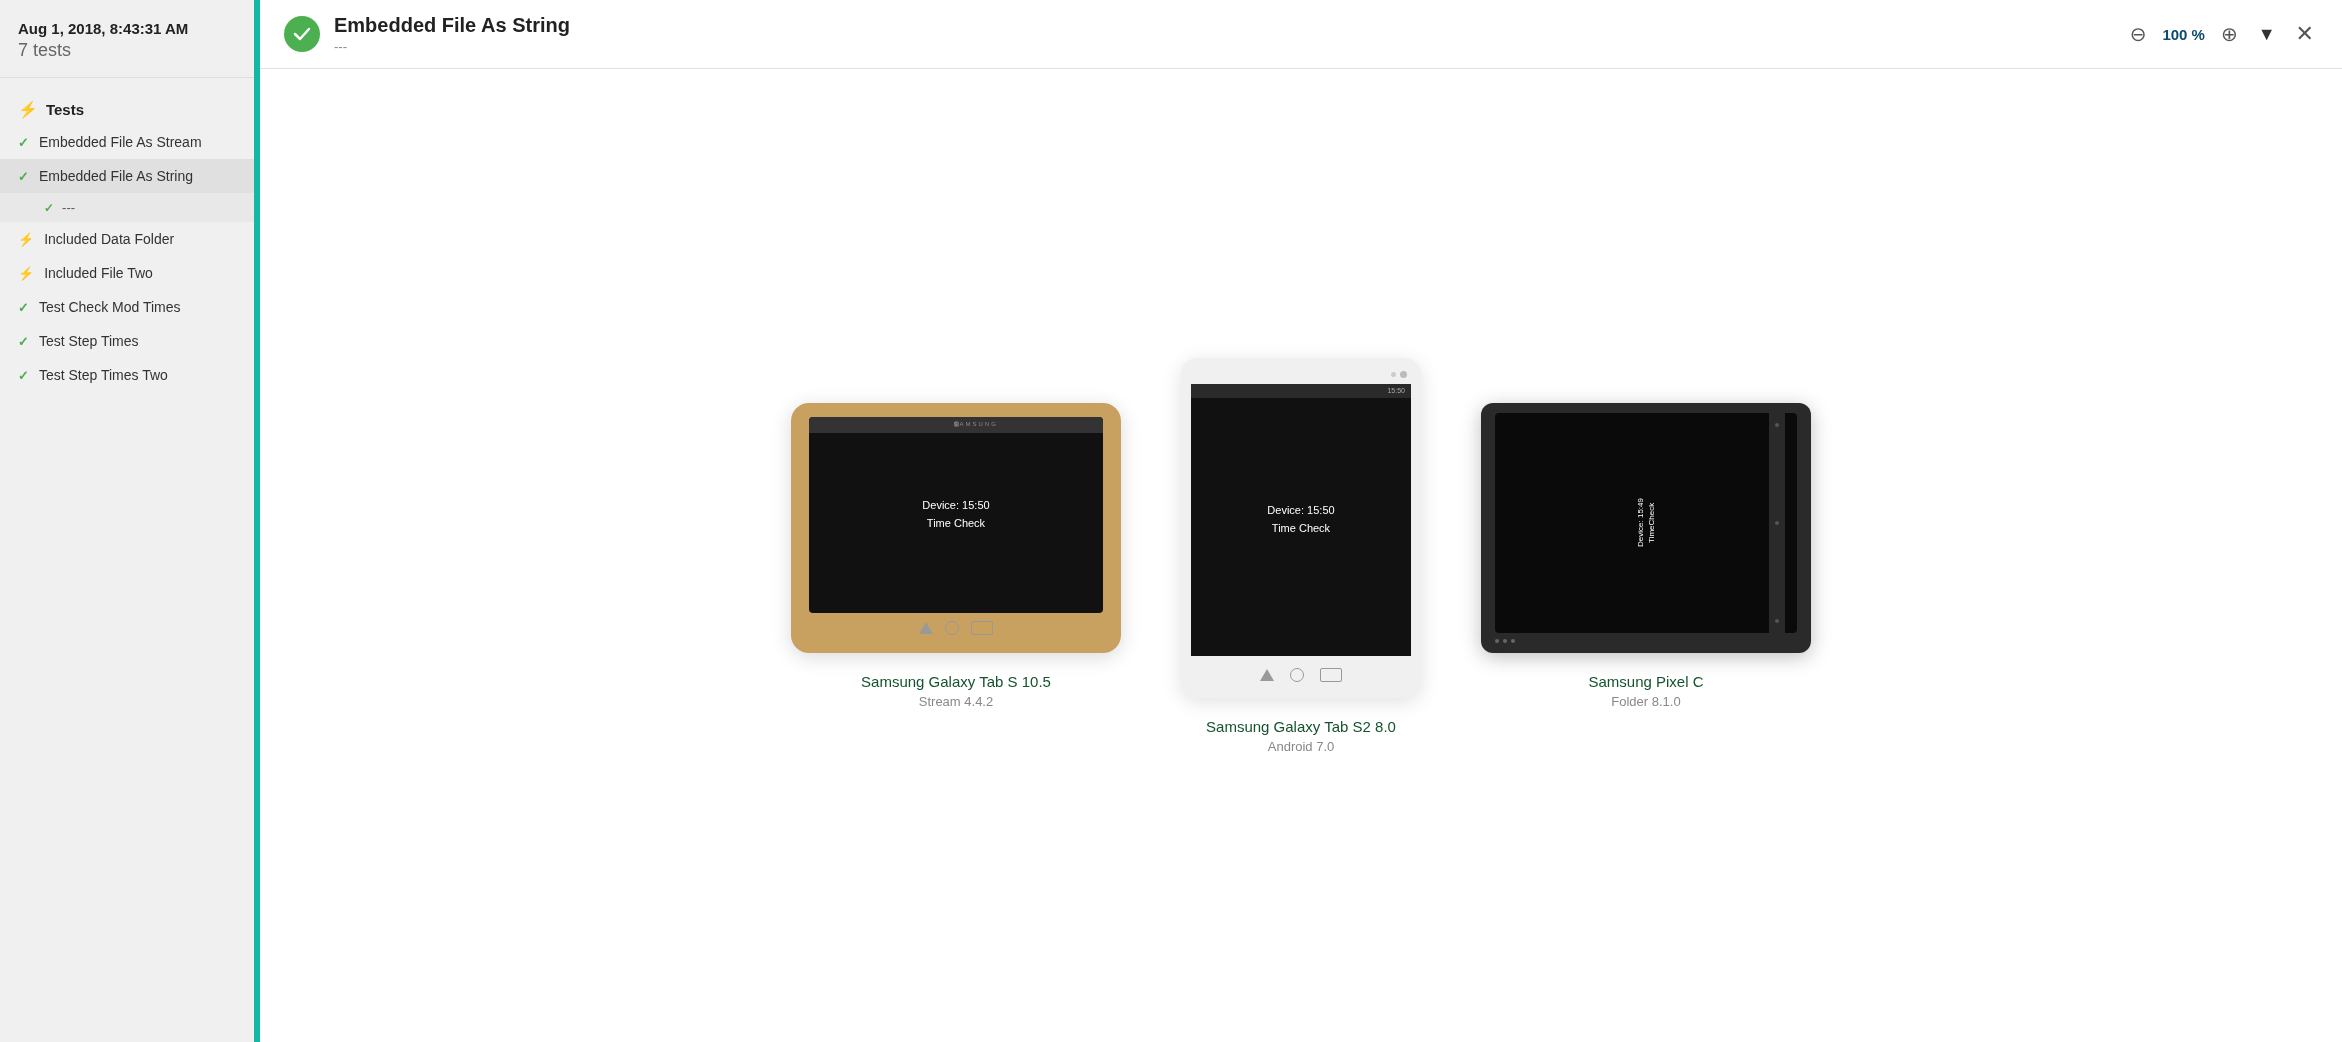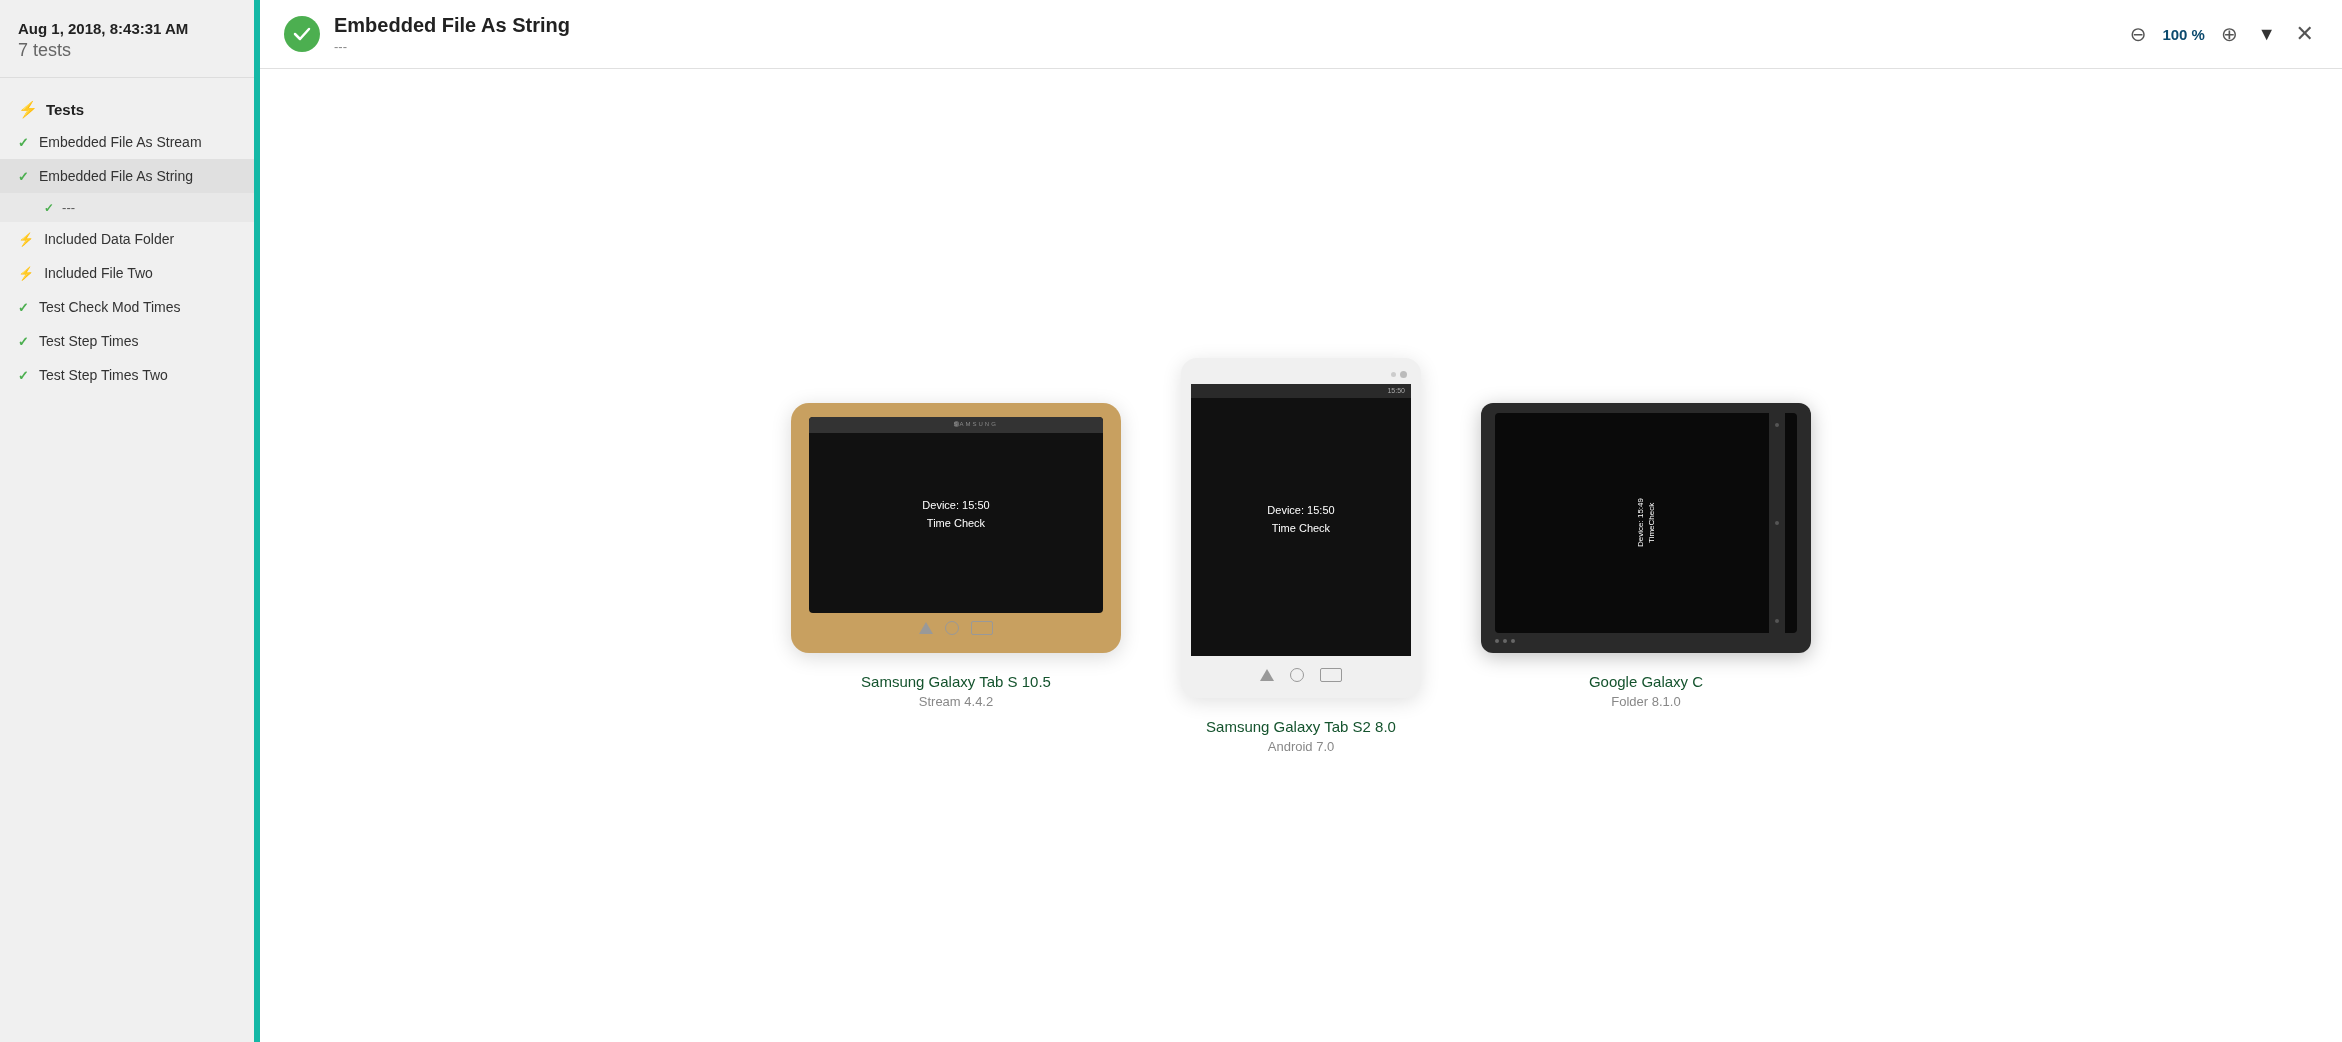--- a/index.html
+++ b/index.html
@@ -602,18 +602,18 @@
               <div class="side-dot"></div>
             </div>
           </div>
           <div class="bottom-dots">
             <div class="bottom-dot-item"></div>
             <div class="bottom-dot-item"></div>
             <div class="bottom-dot-item"></div>
           </div>
         </div>
       </div>
-      <div class="device-name">Google Galaxy C</div>
+      <div class="device-name">Samsung Pixel C</div>
       <div class="device-os">Folder 8.1.0</div>
     </div>
 
   </div>
 </div>
 
 </body></html>

